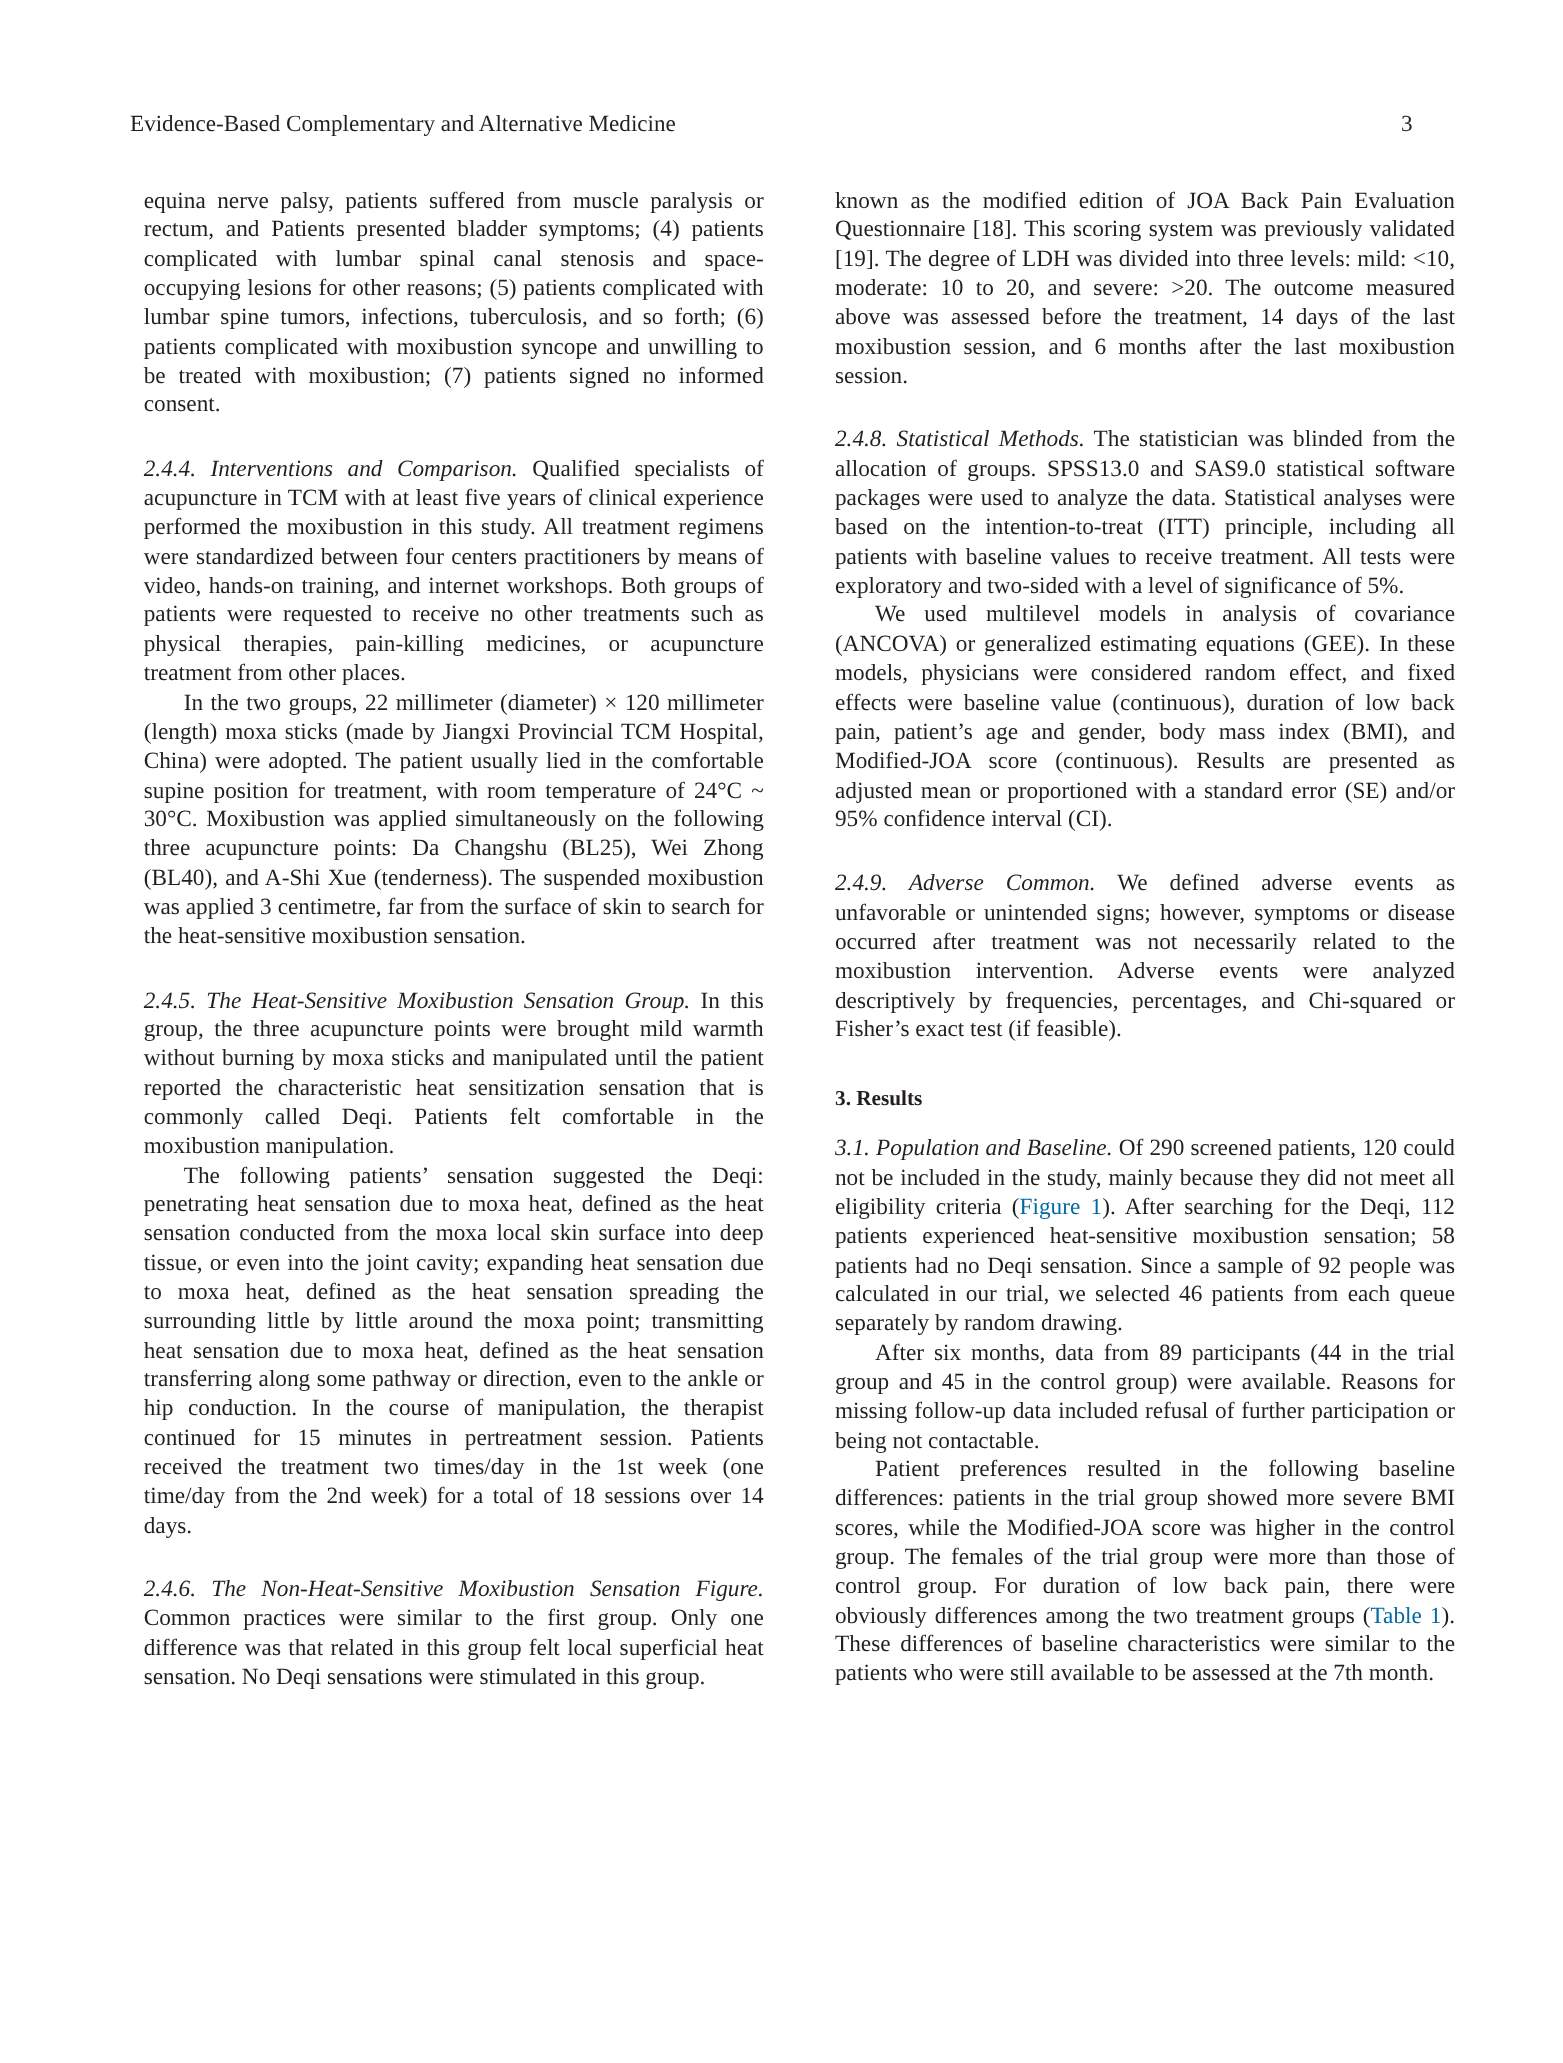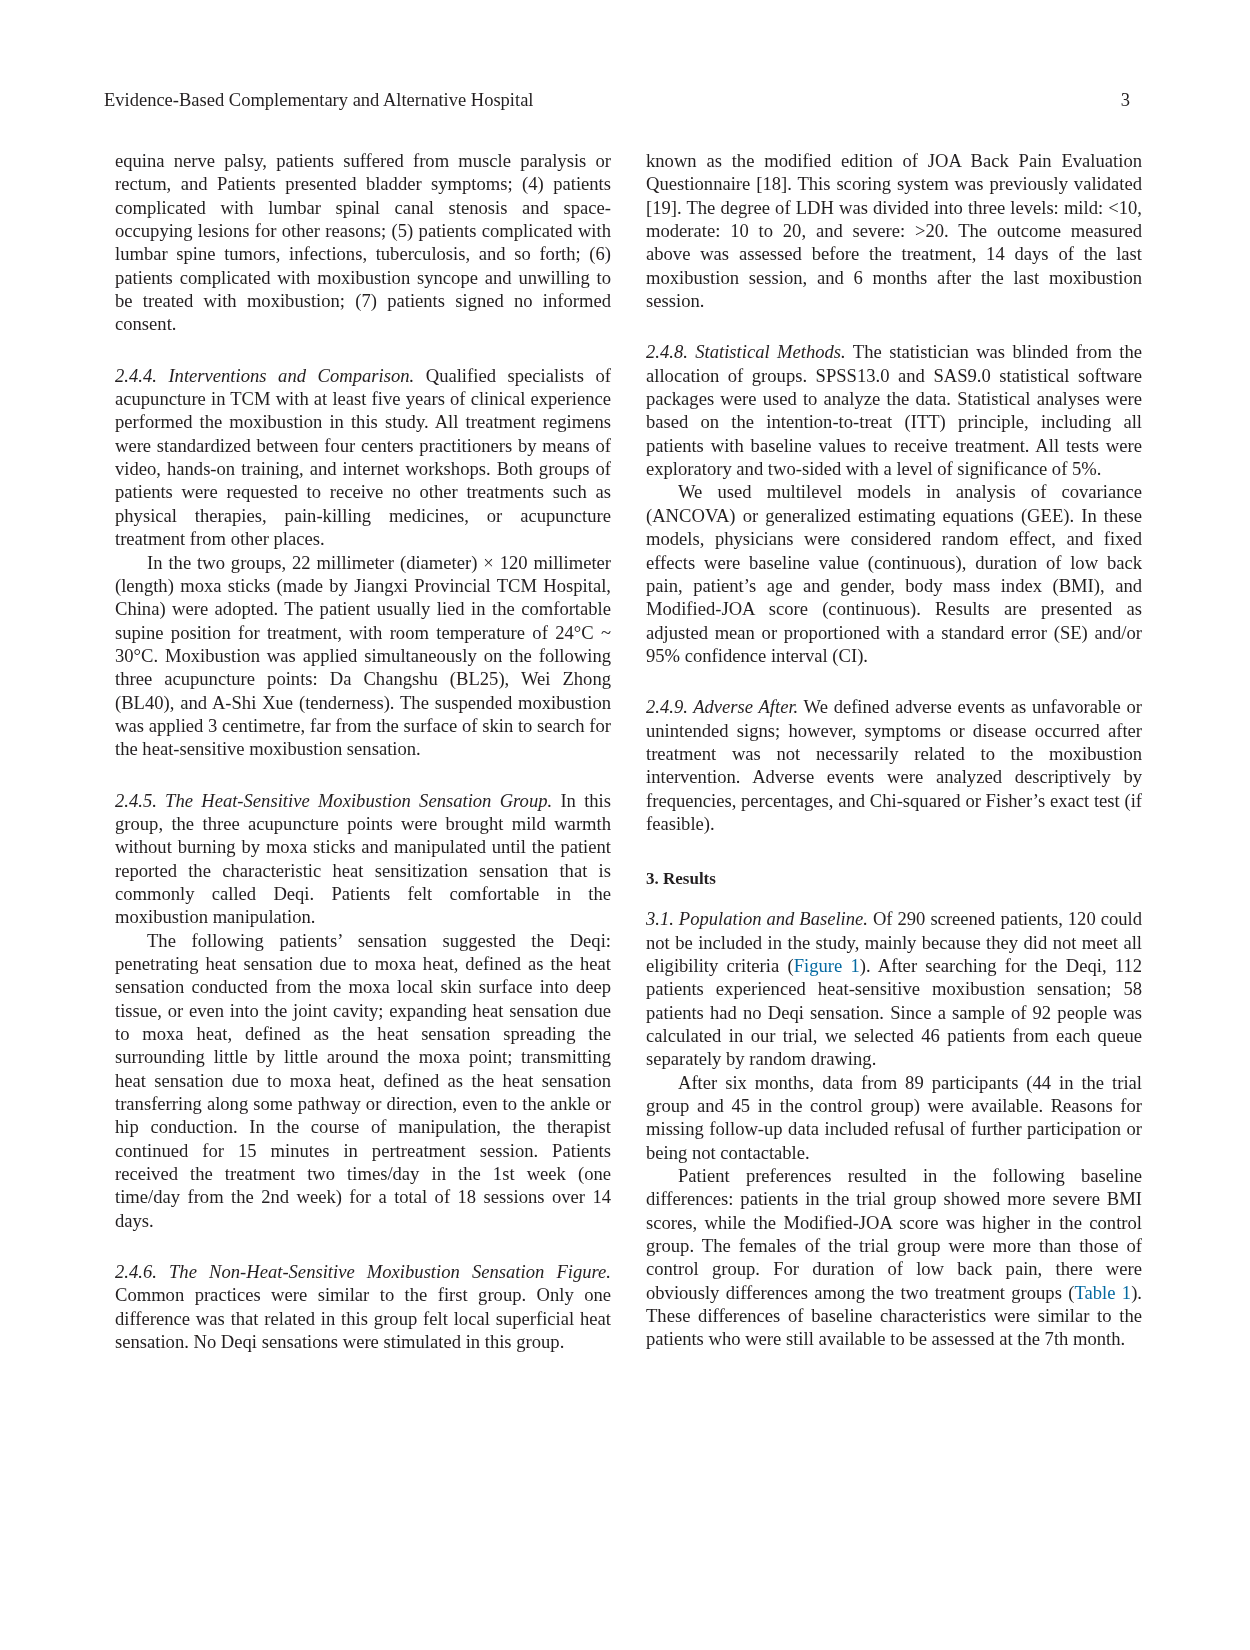--- a/index.html
+++ b/index.html
@@ -13,37 +13,37 @@
     font-size: 18.5px; line-height: 24px;
     display: flex; justify-content: space-between;
   }
   .col {
     position: absolute; top: 149px; width: 496px;
     font-size: 18.6px; line-height: 23.35px; text-align: justify;
     hyphens: none;
     margin-left: 11px;
   }
   .col-left { left: 104px; }
-  .col-right { left: 635px; }
+  .col-right { left: 657px; }
   .col p { margin: 0; }
   .col p.indent { text-indent: 32px; }
   .gap { height: 28px; }
   .gap-sm { height: 24px; }
   .sub { font-style: italic; }
   h2.sec {
     margin: 0; font-size: 17px; line-height: 28px; font-weight: bold;
     padding: 6px 0 14px 0;
   }
   .xref { color: #0369a1; }
 </style>
 </head>
 <body>
 
 <div class="running-head">
-  <span>Evidence-Based Complementary and Alternative Hospital</span>
+  <span>Evidence-Based Complementary and Alternative Medicine</span>
   <span>3</span>
 </div>
 
 <div class="col col-left">
   <p>equina nerve palsy, patients suffered from muscle paralysis or rectum, and Patients presented bladder symptoms; (4) patients complicated with lumbar spinal canal stenosis and space-occupying lesions for other reasons; (5) patients complicated with lumbar spine tumors, infections, tuberculosis, and so forth; (6) patients complicated with moxibustion syncope and unwilling to be treated with moxibustion; (7) patients signed no informed consent.</p>
 
   <div class="gap"></div>
   <p><span class="sub">2.4.4. Interventions and Comparison.</span><span> Qualified specialists of acupuncture in TCM with at least five years of clinical experience performed the moxibustion in this study. All treatment regimens were standardized between four centers practitioners by means of video, hands-on training, and internet workshops. Both groups of patients were requested to receive no other treatments such as physical therapies, pain-killing medicines, or acupuncture treatment from other places.</span></p>
   <p class="indent">In the two groups, 22 millimeter (diameter) × 120 millimeter (length) moxa sticks (made by Jiangxi Provincial TCM Hospital, China) were adopted. The patient usually lied in the comfortable supine position for treatment, with room temperature of 24°C ~ 30°C. Moxibustion was applied simultaneously on the following three acupuncture points: Da Changshu (BL25), Wei Zhong (BL40), and A-Shi Xue (tenderness). The suspended moxibustion was applied 3 centimetre, far from the surface of skin to search for the heat-sensitive moxibustion sensation.</p>
 
@@ -58,21 +58,21 @@
 </div>
 
 <div class="col col-right">
   <p>known as the modified edition of JOA Back Pain Evaluation Questionnaire [18]. This scoring system was previously validated [19]. The degree of LDH was divided into three levels: mild: &lt;10, moderate: 10 to 20, and severe: &gt;20. The outcome measured above was assessed before the treatment, 14 days of the last moxibustion session, and 6 months after the last moxibustion session.</p>
 
   <div class="gap"></div>
   <p><span class="sub">2.4.8. Statistical Methods.</span><span>  The statistician was blinded from the allocation of groups. SPSS13.0 and SAS9.0 statistical software packages were used to analyze the data. Statistical analyses were based on the intention-to-treat (ITT) principle, including all patients with baseline values to receive treatment. All tests were exploratory and two-sided with a level of significance of 5%.</span></p>
   <p class="indent">We used multilevel models in analysis of covariance (ANCOVA) or generalized estimating equations (GEE). In these models, physicians were considered random effect, and fixed effects were baseline value (continuous), duration of low back pain, patient’s age and gender, body mass index (BMI), and Modified-JOA score (continuous). Results are presented as adjusted mean or proportioned with a standard error (SE) and/or 95% confidence interval (CI).</p>
 
   <div class="gap"></div>
-  <p><span class="sub">2.4.9. Adverse After.</span><span> We defined adverse events as unfavorable or unintended signs; however, symptoms or disease occurred after treatment was not necessarily related to the moxibustion intervention. Adverse events were analyzed descriptively by frequencies, percentages, and Chi-squared or Fisher’s exact test (if feasible).</span></p>
+  <p><span class="sub">2.4.9. Adverse Common.</span><span> We defined adverse events as unfavorable or unintended signs; however, symptoms or disease occurred after treatment was not necessarily related to the moxibustion intervention. Adverse events were analyzed descriptively by frequencies, percentages, and Chi-squared or Fisher’s exact test (if feasible).</span></p>
 
   <div class="gap-sm"></div>
   <h2 class="sec">3. Results</h2>
 
   <p><span class="sub">3.1. Population and Baseline.</span><span> Of 290 screened patients, 120 could not be included in the study, mainly because they did not meet all eligibility criteria (</span><a class="xref">Figure 1</a><span>). After searching for the Deqi, 112 patients experienced heat-sensitive moxibustion sensation; 58 patients had no Deqi sensation. Since a sample of 92 people was calculated in our trial, we selected 46 patients from each queue separately by random drawing.</span></p>
   <p class="indent">After six months, data from 89 participants (44 in the trial group and 45 in the control group) were available. Reasons for missing follow-up data included refusal of further participation or being not contactable.</p>
   <p class="indent"><span>Patient preferences resulted in the following baseline differences: patients in the trial group showed more severe BMI scores, while the Modified-JOA score was higher in the control group. The females of the trial group were more than those of control group. For duration of low back pain, there were obviously differences among the two treatment groups (</span><a class="xref">Table 1</a><span>). These differences of baseline characteristics were similar to the patients who were still available to be assessed at the 7th month.</span></p>
 
   <div class="gap"></div>
 </div>

